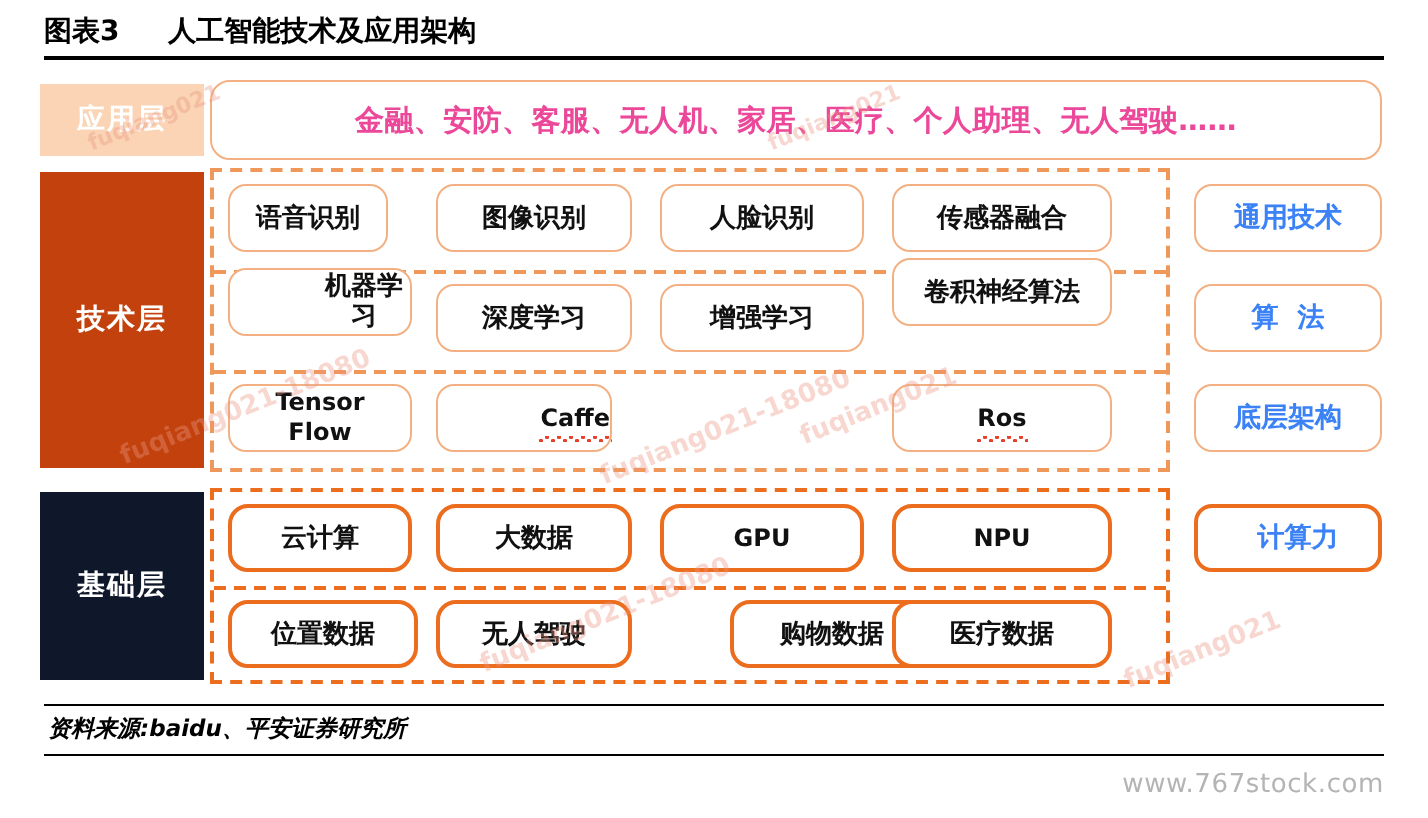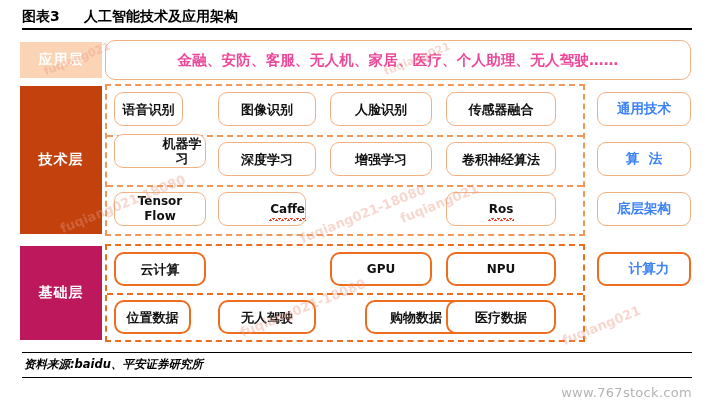--- a/index.html
+++ b/index.html
@@ -56,21 +56,21 @@
     display: flex;
     align-items: center;
     justify-content: center;
     color: #ffffff;
     font-weight: bold;
     font-size: 14px;
     letter-spacing: 1px;
   }
   #label-app    { top: 8px;   height: 36px; background: #fad4b4; }
   #label-tech   { top: 52px;  height: 148px; background: #c2410c; }
-  #label-base   { top: 212px; height: 94px; background: #be185d; }
+  #label-base   { top: 212px; height: 94px; background: #0f172a; }
 
   
   .dashed-group {
     position: absolute;
     left: 105px;
     border: 2px dashed #f0975a;
     box-sizing: border-box;
   }
   #group-tech { top: 50px;  width: 480px; height: 152px; }
   #group-base { top: 210px; width: 480px; height: 98px; border-color: #ed6d1e; }
@@ -236,30 +236,30 @@
 
   <div id="app-box">金融、安防、客服、无人机、家居、医疗、个人助理、无人驾驶……</div>
 
   <div class="layer-label" id="label-tech">技术层</div>
 
   <div class="dashed-group" id="group-tech">
     <div class="dashed-sep" style="top:49px"></div>
     <div class="dashed-sep" style="top:99px"></div>
   </div>
 
-  <div class="pill" style="left:114px; top:58px;  width:69px;  height:34px;">语音识别</div>
+  <div class="pill" style="left:114px; top:58px;  width:80px;  height:34px;">语音识别</div>
   <div class="pill" style="left:218px; top:58px;  width:98px;  height:34px;">图像识别</div>
   <div class="pill" style="left:330px; top:58px;  width:102px; height:34px;">人脸识别</div>
   <div class="pill" style="left:446px; top:58px;  width:110px; height:34px;">传感器融合</div>
   <div class="right-pill" style="top:58px; height:34px;">通用技术</div>
 
   <div class="pill" style="left:114px; top:100px; width:92px;  height:34px;padding-left:44px;">机器学习</div>
   <div class="pill" style="left:218px; top:108px; width:98px;  height:34px;">深度学习</div>
   <div class="pill" style="left:330px; top:108px; width:102px; height:34px;">增强学习</div>
-  <div class="pill" style="left:446px; top:108px; width:110px; height:34px;">卷积神经算法</div>
+  <div class="pill" style="left:446px; top:95px; width:110px; height:34px;">卷积神经算法</div>
   <div class="right-pill" style="top:108px; height:34px;">算  法</div>
 
   <div class="pill latin" style="left:114px; top:158px; width:92px;  height:34px;">Tensor
 Flow</div>
 
   <div class="pill latin" style="left:218px; top:158px; width:88px;  height:34px;justify-content:flex-end;">
     <span class="squiggle">Caffe</span>
   </div>
 
 
@@ -269,25 +269,26 @@
 
   <div class="right-pill" style="top:158px; height:34px;">底层架构</div>
 
   <div class="layer-label" id="label-base">基础层</div>
 
   <div class="dashed-group" id="group-base">
     <div class="dashed-sep" style="top:47px"></div>
   </div>
 
   <div class="pill strong" style="left:114px; top:218px; width:92px;  height:34px;">云计算</div>
+  <div class="pill strong" style="left:218px; top:218px; width:98px;  height:34px;">大数据</div>
   <div class="pill strong latin" style="left:330px; top:218px; width:102px; height:34px;">GPU</div>
   <div class="pill strong latin" style="left:446px; top:218px; width:110px; height:34px;">NPU</div>
   <div class="right-pill strong" style="top:218px; height:34px;padding-left:10px;">计算力</div>
 
-  <div class="pill strong" style="left:114px; top:266px; width:77px;  height:34px;">位置数据</div>
+  <div class="pill strong" style="left:114px; top:266px; width:95px;  height:34px;">位置数据</div>
   <div class="pill strong" style="left:218px; top:266px; width:98px;  height:34px;">无人驾驶</div>
   <div class="pill strong" style="left:330px; top:266px; width:102px; height:34px;margin-left:35px;">购物数据</div>
   <div class="pill strong" style="left:446px; top:266px; width:110px; height:34px;">医疗数据</div>
 
   <div class="wm" id="wm-1">fuqiang021-18080</div>
   <div class="wm" id="wm-2">fuqiang021-18080</div>
   <div class="wm" id="wm-3">fuqiang021</div>
   <div class="wm" id="wm-4">fuqiang021-18080</div>
   <div class="wm" id="wm-5">fuqiang021</div>
   <div class="wm" id="wm-6">fuqiang021</div>

